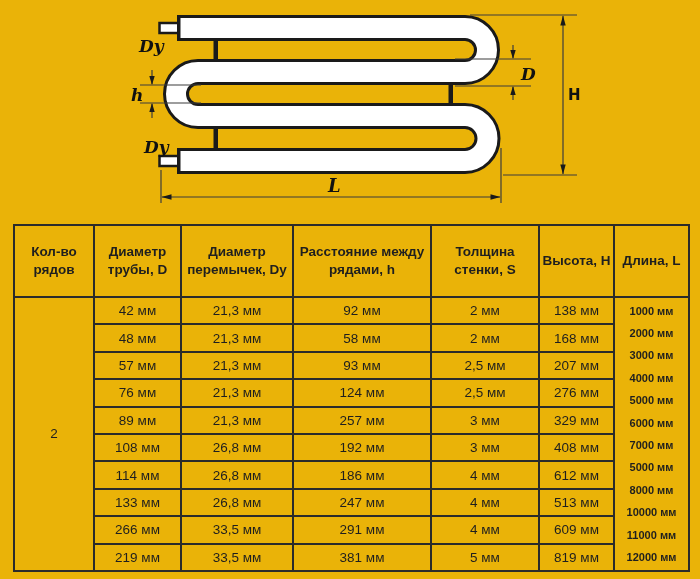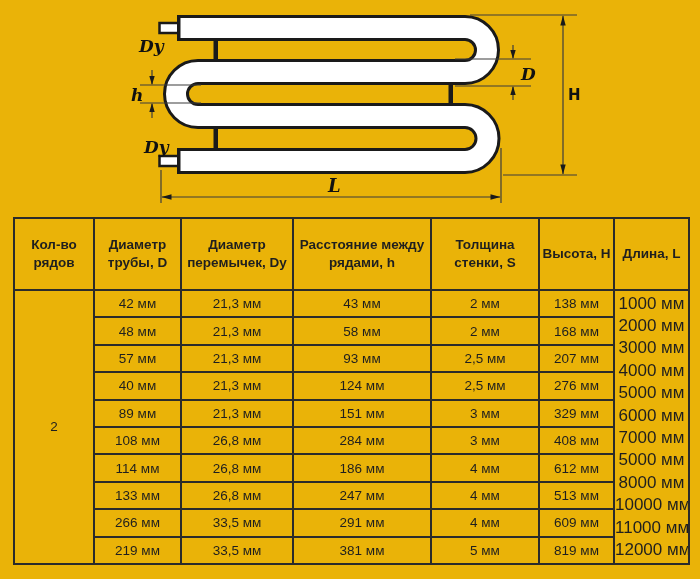--- a/index.html
+++ b/index.html
@@ -5,34 +5,34 @@
   html,body { margin:0; padding:0; background:#ffffff; }
   .page {
     position:relative; width:700px; height:579px; background:#eab308;
     font-family:"Liberation Sans", sans-serif; overflow:hidden;
   }
   .diagram { position:absolute; left:0; top:0; }
   .dim-label { font-family:"DejaVu Serif", serif; font-style:italic; font-weight:bold; fill:#111; }
   .h-label  { font-family:"DejaVu Sans", sans-serif; font-weight:600; fill:#111; }
 
   table.spec {
-    position:absolute; left:13px; top:217px; width:675px;
+    position:absolute; left:13px; top:224px; width:675px;
     border-collapse:collapse; table-layout:fixed;
   }
   table.spec th, table.spec td {
     border:2px solid #2b2b2b; text-align:center; vertical-align:middle;
     color:#1f1f1f; padding:0; overflow:hidden;
   }
   table.spec thead th {
     height:66px; font-size:13.5px; font-weight:bold; line-height:1.35; padding:2px 1px;
   }
   table.spec tbody td { height:25.4px; font-size:13.5px; font-weight:500; }
   td.col-rows { font-size:14.5px; font-weight:500; }
   td.col-lengths { padding:1px 0; }
-  td.col-lengths div { line-height:22.4px; font-size:17px; font-weight:400; white-space:nowrap; }
+  td.col-lengths div { line-height:22.4px; font-size:11px; font-weight:700; white-space:nowrap; }
 </style>
 </head>
 <body>
 
 <div class="page">
 
   <svg class="diagram" width="700" height="216" viewBox="0 0 700 216">
 
     <rect x="159.5" y="23" width="19" height="10" fill="#ffffff" stroke="#1a1a1a" stroke-width="2.5"></rect>
     <rect x="159.5" y="156" width="19" height="10" fill="#ffffff" stroke="#1a1a1a" stroke-width="2.5"></rect>
@@ -105,21 +105,21 @@
         <th>Толщина стенки, S</th>
         <th>Высота, H</th>
         <th>Длина, L</th>
       </tr>
     </thead>
     <tbody>
         <tr>
           <td rowspan="10" class="col-rows">2</td>
           <td>42 мм</td>
           <td>21,3 мм</td>
-          <td>43 мм</td>
+          <td>92 мм</td>
           <td>2 мм</td>
           <td>138 мм</td>
           <td rowspan="10" class="col-lengths">
             <div>1000 мм</div>
             <div>2000 мм</div>
             <div>3000 мм</div>
             <div>4000 мм</div>
             <div>5000 мм</div>
             <div>6000 мм</div>
             <div>7000 мм</div>
@@ -138,37 +138,37 @@
           <td>168 мм</td>
         </tr>
         <tr>
           <td>57 мм</td>
           <td>21,3 мм</td>
           <td>93 мм</td>
           <td>2,5 мм</td>
           <td>207 мм</td>
         </tr>
         <tr>
-          <td>40 мм</td>
+          <td>76 мм</td>
           <td>21,3 мм</td>
           <td>124 мм</td>
           <td>2,5 мм</td>
           <td>276 мм</td>
         </tr>
         <tr>
           <td>89 мм</td>
           <td>21,3 мм</td>
-          <td>151 мм</td>
+          <td>257 мм</td>
           <td>3 мм</td>
           <td>329 мм</td>
         </tr>
         <tr>
           <td>108 мм</td>
           <td>26,8 мм</td>
-          <td>284 мм</td>
+          <td>192 мм</td>
           <td>3 мм</td>
           <td>408 мм</td>
         </tr>
         <tr>
           <td>114 мм</td>
           <td>26,8 мм</td>
           <td>186 мм</td>
           <td>4 мм</td>
           <td>612 мм</td>
         </tr>

